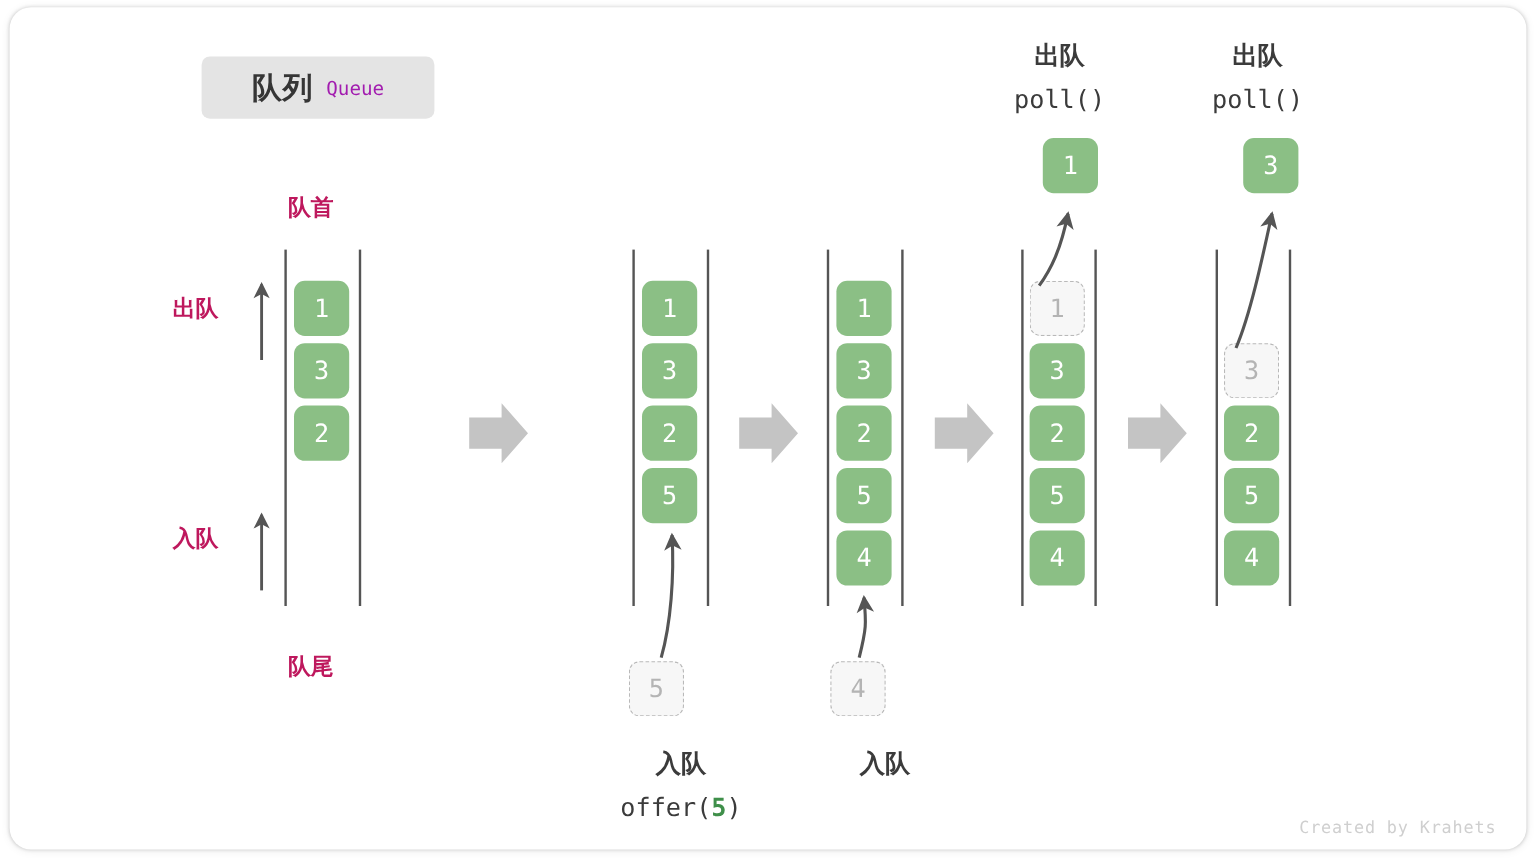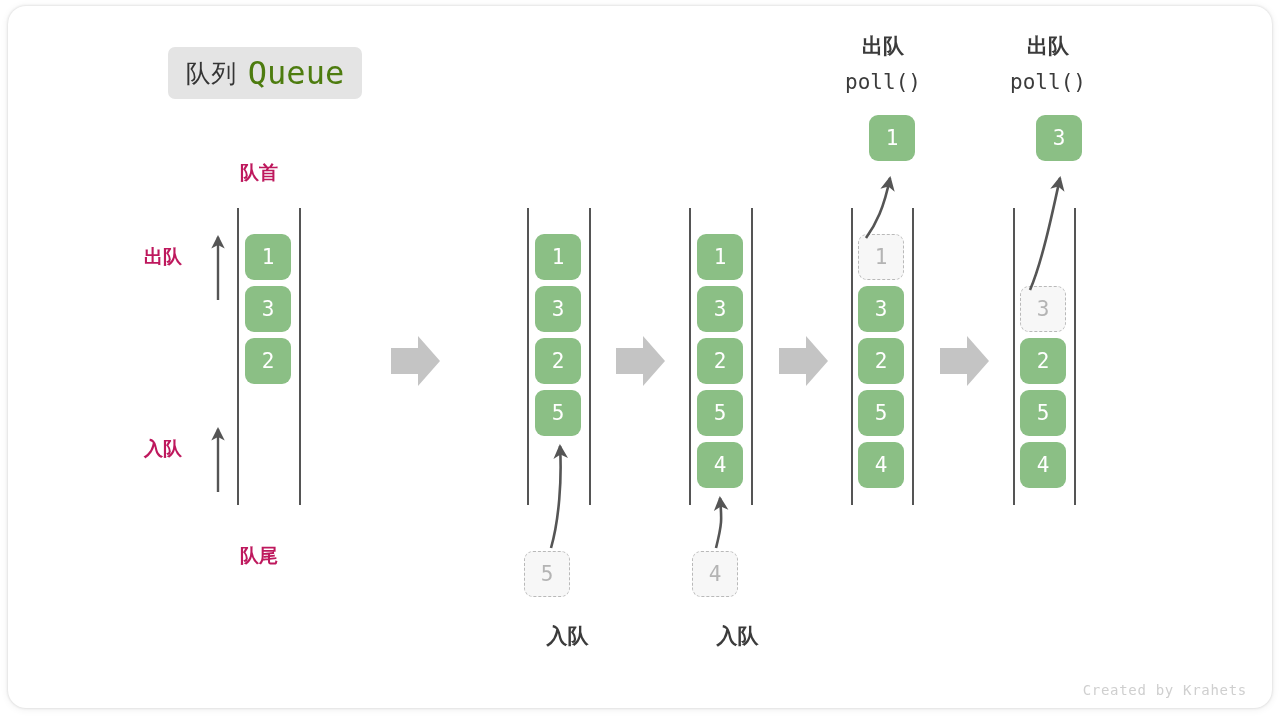--- a/index.html
+++ b/index.html
@@ -40,28 +40,28 @@
     border-radius: 7px;
     display: flex;
     align-items: center;
     justify-content: center;
     gap: 11px;
     white-space: nowrap;
   }
   .title-cn {
     font-family: "Liberation Sans", sans-serif;
     font-size: 25px;
-    font-weight: normal;
+    font-weight: bold;
     color: #353535;
     letter-spacing: 0.5px;
   }
   .title-en {
     font-family: "DejaVu Sans Mono", monospace;
-    font-size: 32px;
-    color: #4d7c0f;
+    font-size: 16px;
+    color: #a21caf;
   }
   
   .lbl {
     position: absolute;
     font-family: "Liberation Sans", sans-serif;
     font-weight: bold;
     font-size: 19px;
     color: #be185d;
     white-space: nowrap;
   }
@@ -142,20 +142,21 @@
   </div>
 
   <div class="lbl" style="left:240px; top:160px;">队首</div>
   <div class="lbl" style="left:240px; top:543px;">队尾</div>
 
   <div class="lbl" style="left:144px; top:244px;">出队</div>
   <div class="lbl" style="left:144px; top:436px;">入队</div>
 
   <div class="lbl-mono" style="left:460px; top:618px; width:215px;">
     <div><span class="lbl-cn-op">入队</span></div>
+    <div>offer(<span class="num-accent">5</span>)</div>
   </div>
   <div class="lbl-mono" style="left:630px; top:618px; width:215px;">
     <div><span class="lbl-cn-op">入队</span></div>
   </div>
 
   <div class="lbl-mono" style="left:790px; top:28px; width:186px;">
     <div><span class="lbl-cn-op">出队</span></div>
     <div>poll()</div>
   </div>
   <div class="lbl-mono" style="left:955px; top:28px; width:186px;">

